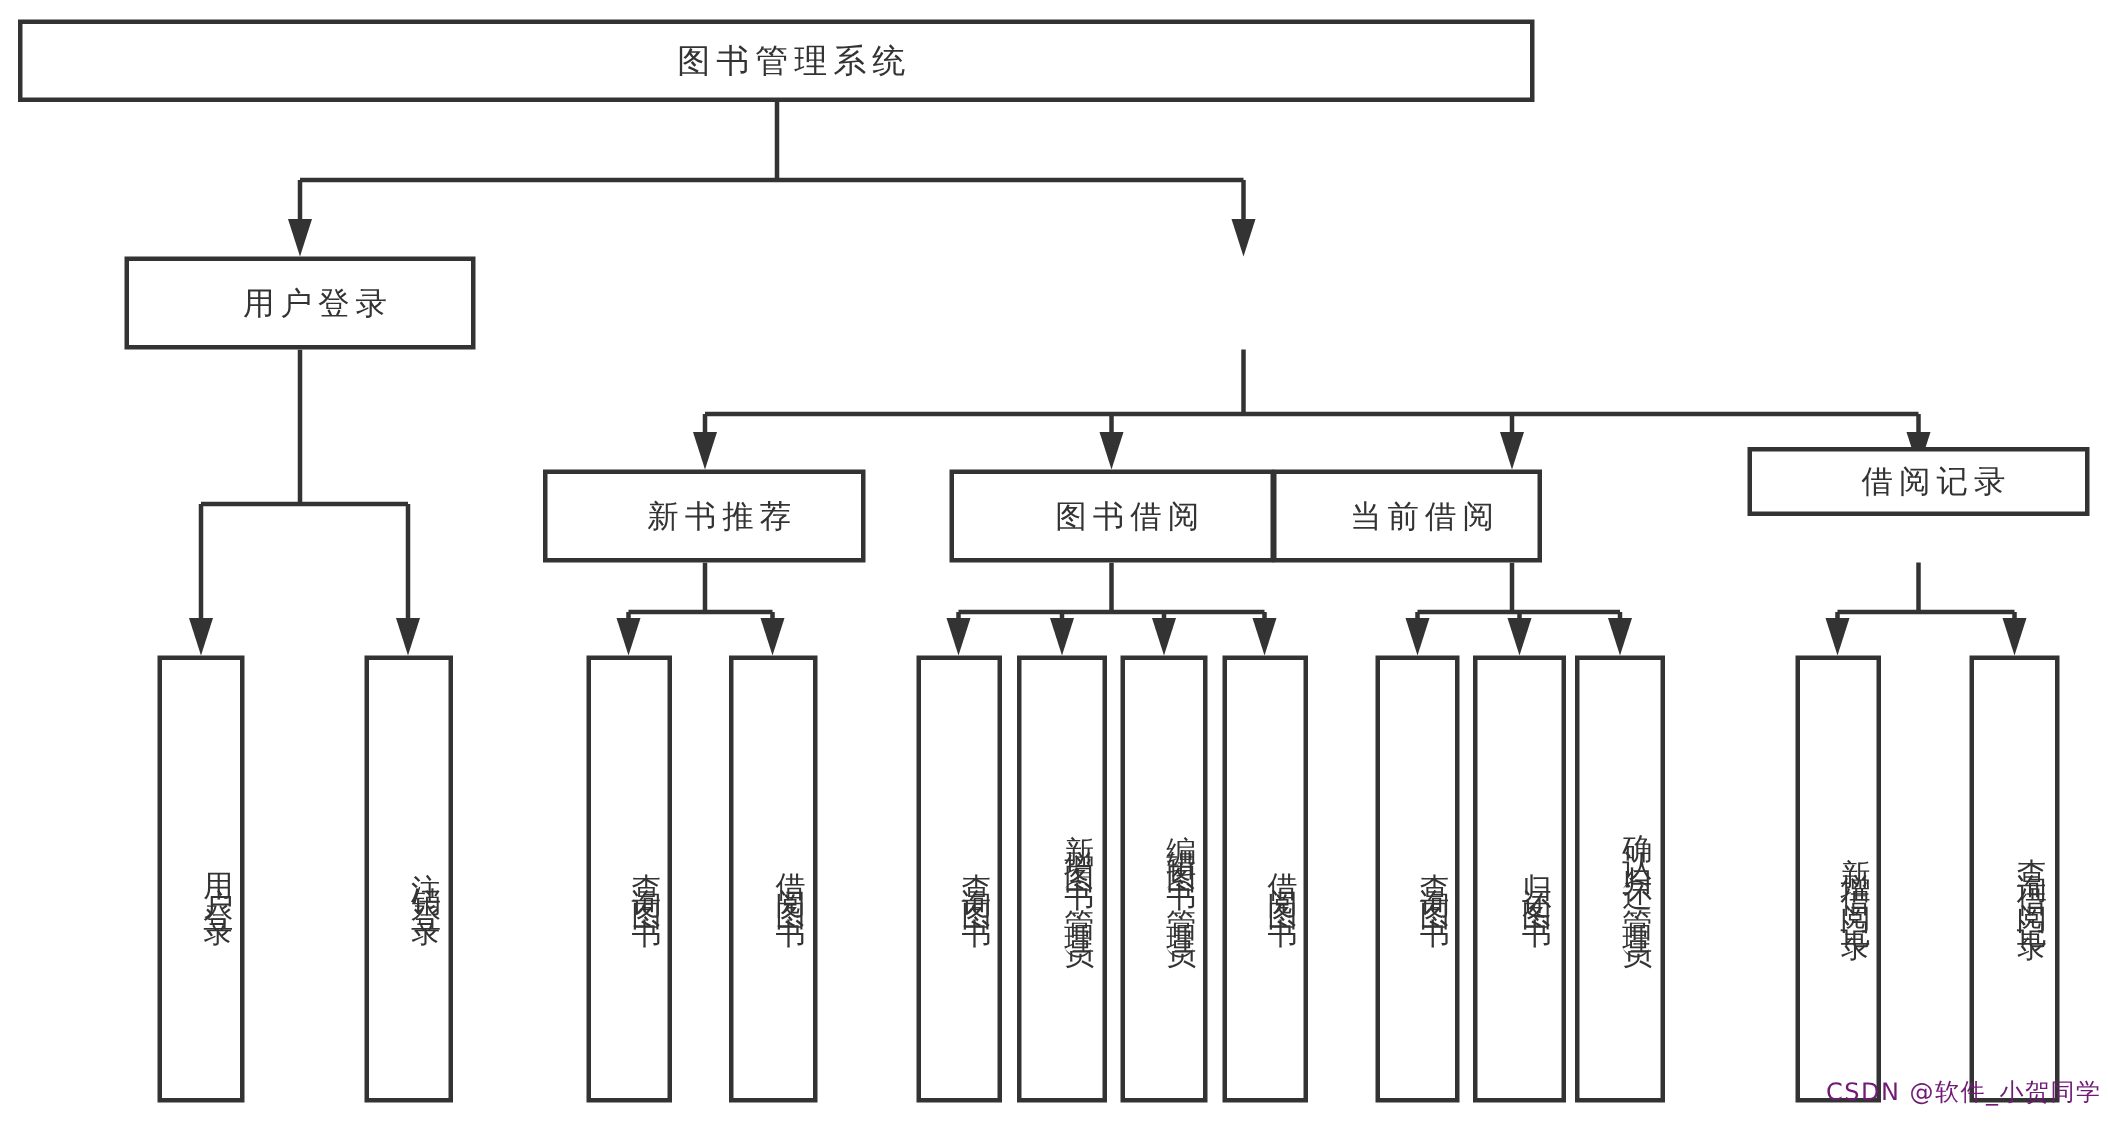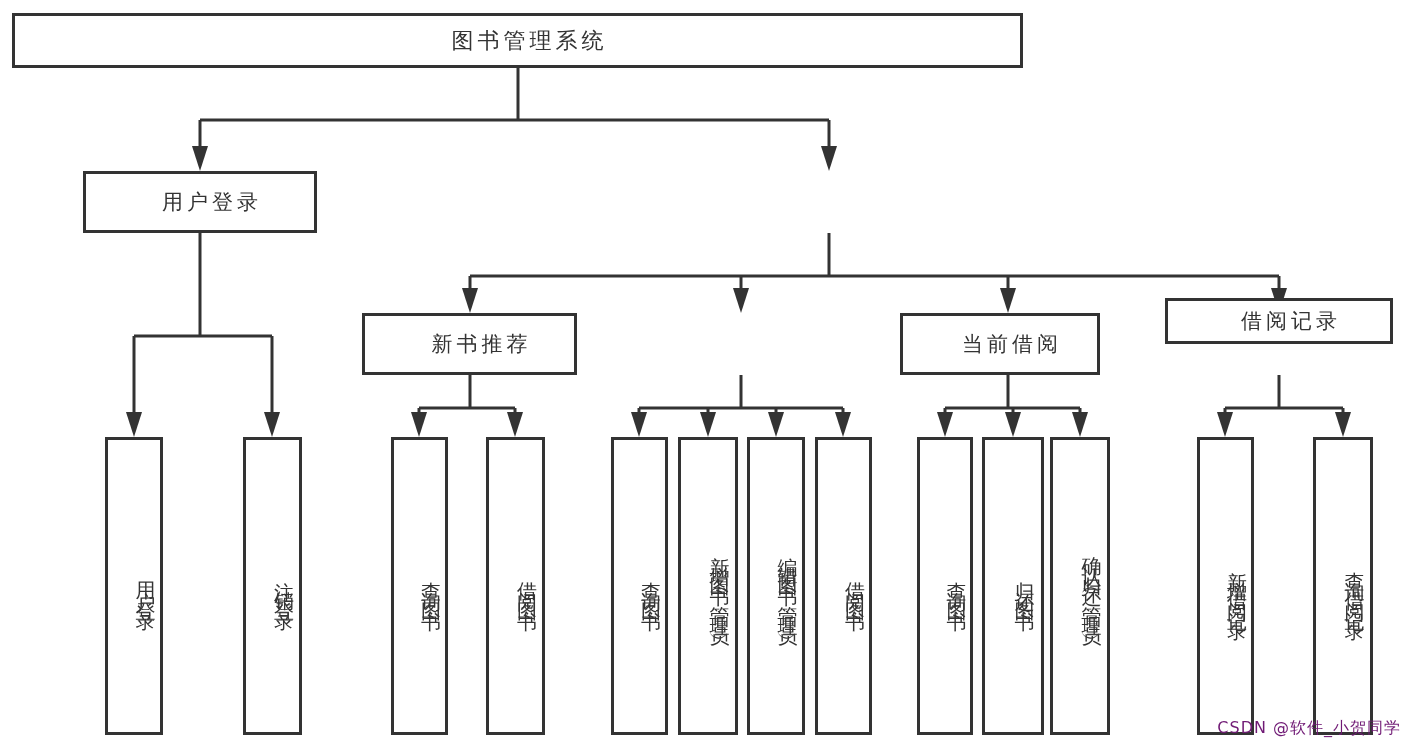--- a/index.html
+++ b/index.html
@@ -124,21 +124,22 @@
       <polygon points="1217,412 1233,412 1225,437"></polygon>
       <polygon points="1335,412 1351,412 1343,437"></polygon>
     </g>
   </svg>
 
   <div class="box h title" style="left:12px; top:13px; width:1011px; height:55px;">图书管理系统</div>
 
   <div class="box h" style="left:83px; top:171px; width:234px; height:62px;">用户登录</div>
 
   <div class="box h" style="left:362px; top:313px; width:215px; height:62px;text-align:right;">新书推荐</div>
-  <div class="box h" style="left:900px; top:313px; width:200px; height:62px;">当前借阅</div>
+  <div class="box h" style="left:633px; top:313px; width:217px; height:62px;">图书借阅</div>
+  <div class="box h" style="left:848px; top:313px; width:180px; height:62px;">当前借阅</div>
   <div class="box h" style="left:1165px; top:298px; width:228px; height:46px;">借阅记录</div>
 
   <div class="box v" style="left:105px; top:437px; width:58px; height:298px;">用户登录</div>
   <div class="box v" style="left:243px; top:437px; width:59px; height:298px;">注销登录</div>
 
   <div class="box v" style="left:391px; top:437px; width:57px; height:298px;">查询图书</div>
   <div class="box v" style="left:486px; top:437px; width:59px; height:298px;">借阅图书</div>
 
   <div class="box v" style="left:611px; top:437px; width:57px; height:298px;">查询图书</div>
   <div class="box v" style="left:678px; top:437px; width:60px; height:298px;">新增图书（管理员）</div>

